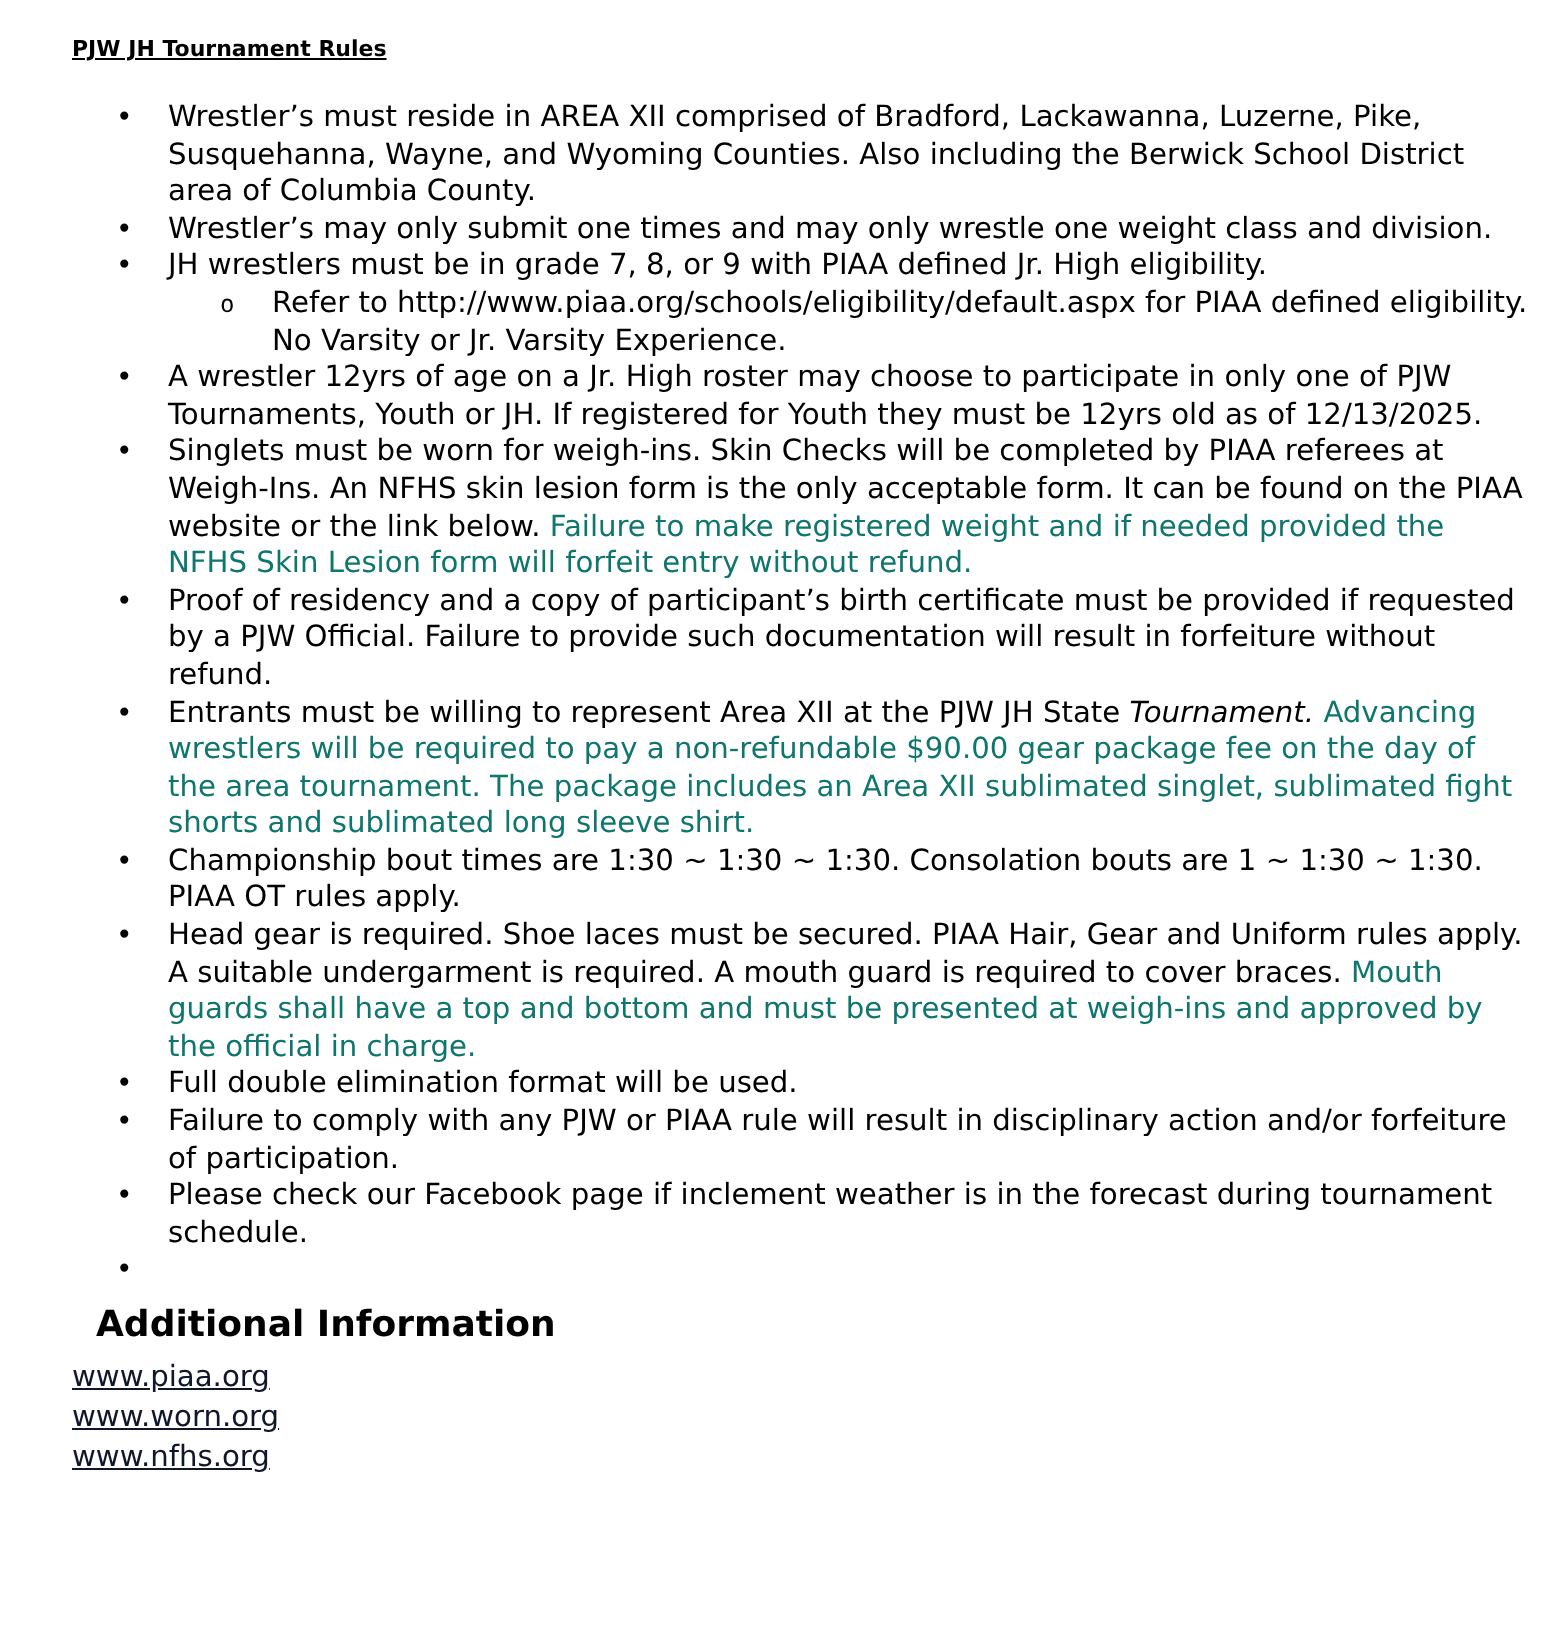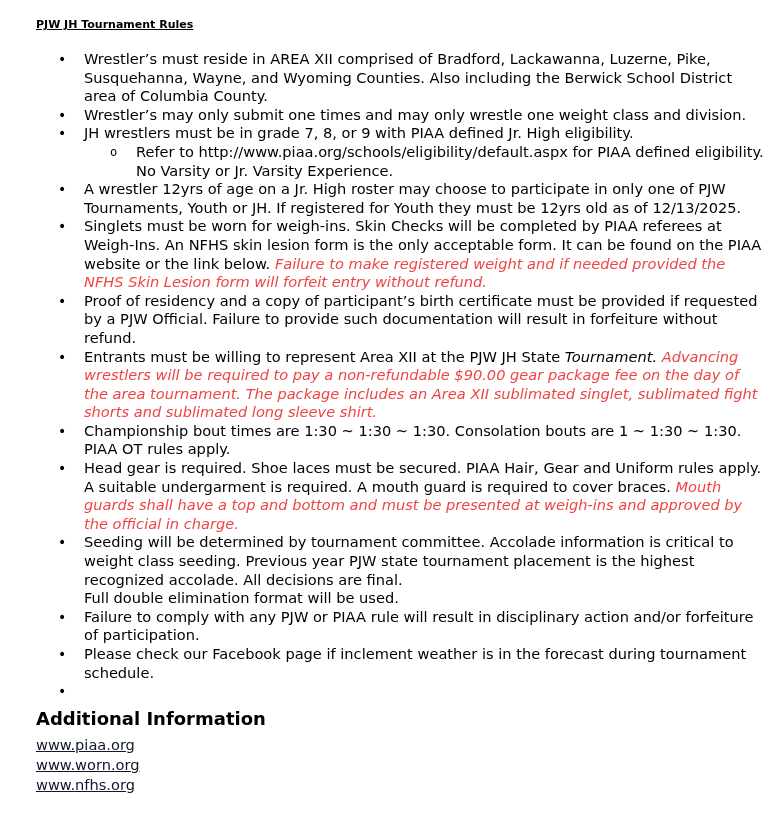--- a/index.html
+++ b/index.html
@@ -52,28 +52,27 @@
       padding-left: 52px;
     }
     .sub .sub-bullet {
       position: absolute;
       left: 26px;
       top: 0;
       font-size: 12px;
       font-family: "DejaVu Sans Mono", monospace;
     }
     .red {
-      color: #ef4444;
-      font-style: italic;
+      color: #0f766e;
     }
     .h2 {
       font-family: "DejaVu Sans", sans-serif;
       font-weight: bold;
       font-size: 18px;
-      margin: 6px 0 4px 0;
+      margin: 6px 0 4px 12px;
       line-height: 24px;
     }
     .links a {
       display: block;
       color: #0f172a;
       text-decoration: underline;
       font-size: 14.6px;
       line-height: 20px;
     }
   </style>
@@ -120,21 +119,20 @@
     <li>
       <span class="bullet">•</span>
       <span>Championship bout times are 1:30 ~ 1:30 ~ 1:30. Consolation bouts are 1 ~ 1:30 ~ 1:30.  PIAA OT rules apply.</span>
     </li>
     <li>
       <span class="bullet">•</span>
       <span>Head gear is required. Shoe laces must be secured.  PIAA Hair, Gear and Uniform rules apply. A suitable undergarment is required. A mouth guard is required to cover braces. </span><span class="red">Mouth guards shall have a top and bottom and must be presented at weigh-ins and approved by the official in charge.</span>
     </li>
     <li>
       <span class="bullet">•</span>
-      <span>Seeding will be determined by tournament committee. Accolade information is critical to weight class seeding. Previous year PJW state tournament placement is the highest recognized accolade. All decisions are final.</span>
       <div>Full double elimination format will be used.</div>
     </li>
     <li>
       <span class="bullet">•</span>
       <span>Failure to comply with any PJW or PIAA rule will result in disciplinary action and/or forfeiture of participation.</span>
     </li>
     <li>
       <span class="bullet">•</span>
       <span>Please check our Facebook page if inclement weather is in the forecast during tournament schedule.</span>
     </li>

